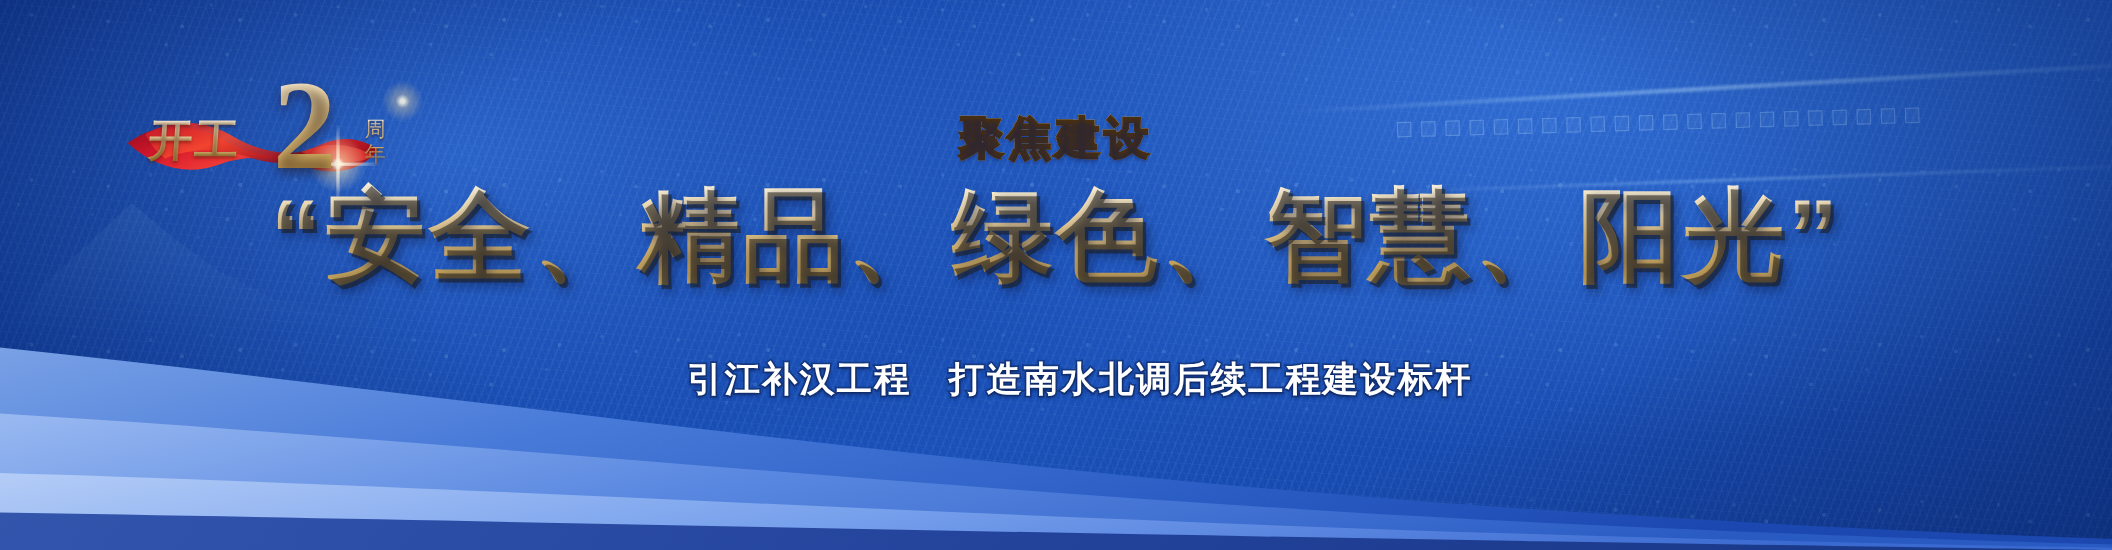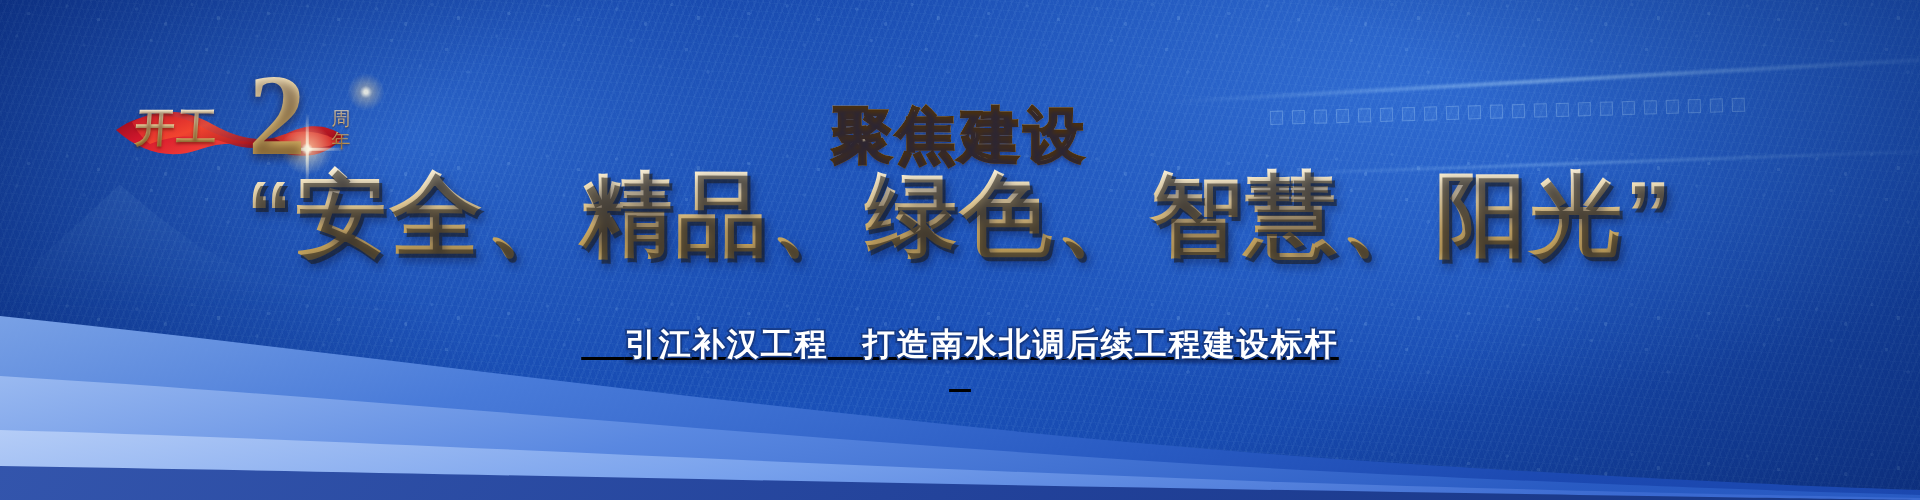--- a/index.html
+++ b/index.html
@@ -137,21 +137,21 @@
     background:linear-gradient(180deg,rgba(255,240,200,0),rgba(255,250,228,.9),rgba(255,240,200,0));}
   .emblem .spark2{
     position:absolute;left:236px;top:18px;width:44px;height:44px;
     background:radial-gradient(circle,rgba(255,250,230,.85) 0 6%,rgba(255,226,160,.35) 20%,rgba(255,210,130,0) 60%);
   }
 
   
   .eyebrow{
     position:absolute;left:0;right:0;top:106px;
     text-align:center;
-    font-size:60px;line-height:1;font-weight:bold;letter-spacing:4px;
+    font-size:40px;line-height:1;font-weight:bold;letter-spacing:4px;
     font-family:"Liberation Serif","DejaVu Serif",serif;
   }
   .eyebrow span{
     background:linear-gradient(180deg,#fdf3dc 0%,#f0dcae 40%,#dcb86f 70%,#c79f4c 100%);
     -webkit-background-clip:text;background-clip:text;color:transparent;
     -webkit-text-stroke:2.5px #4a3010;
     paint-order:stroke fill;
     text-shadow:0 3px 4px rgba(20,30,80,.55);
   }
 
@@ -169,21 +169,20 @@
       3px 4px 0 rgba(30,25,20,.55),
       5px 7px 10px rgba(10,20,60,.5);
   }
 
   .subtitle{
     position:absolute;left:0;right:0;top:296px;
     text-align:center;
     font-size:32px;line-height:1;font-weight:bold;letter-spacing:2px;
     font-family:"Liberation Sans","DejaVu Sans",sans-serif;
     white-space:pre;
-    text-decoration:underline;
   }
   .subtitle span{
     color:#ffffff;
     -webkit-text-stroke:3px #163b86;
     paint-order:stroke fill;
     text-shadow:0 2px 4px rgba(8,24,72,.7);
   }
 </style>
 </head>
 <body>

